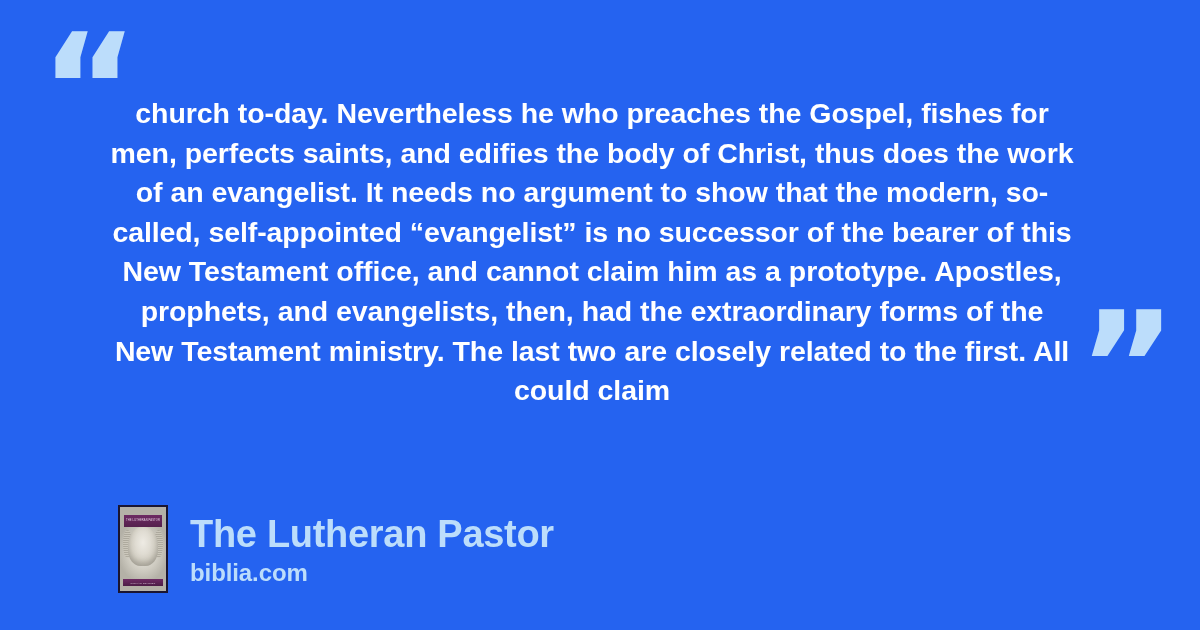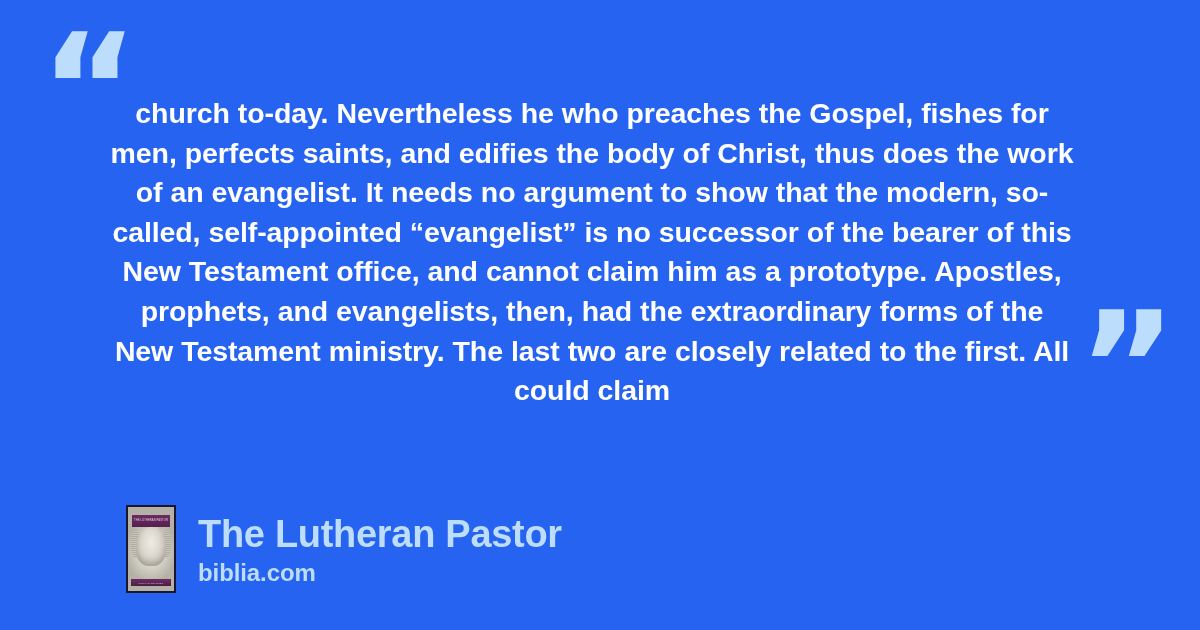--- a/index.html
+++ b/index.html
@@ -57,21 +57,21 @@
     font-weight: 700;
     font-size: 28.5px;
     line-height: 39.6px;
     letter-spacing: -0.1px;
     word-spacing: 0.2px;
   }
 
   
   #attribution {
     position: absolute;
-    left: 126px;
+    left: 118px;
     top: 505px;
     display: flex;
     align-items: center;
   }
   #book-cover {
     width: 50px;
     height: 88px;
     flex: 0 0 auto;
     position: relative;
     background: #1a1530;

